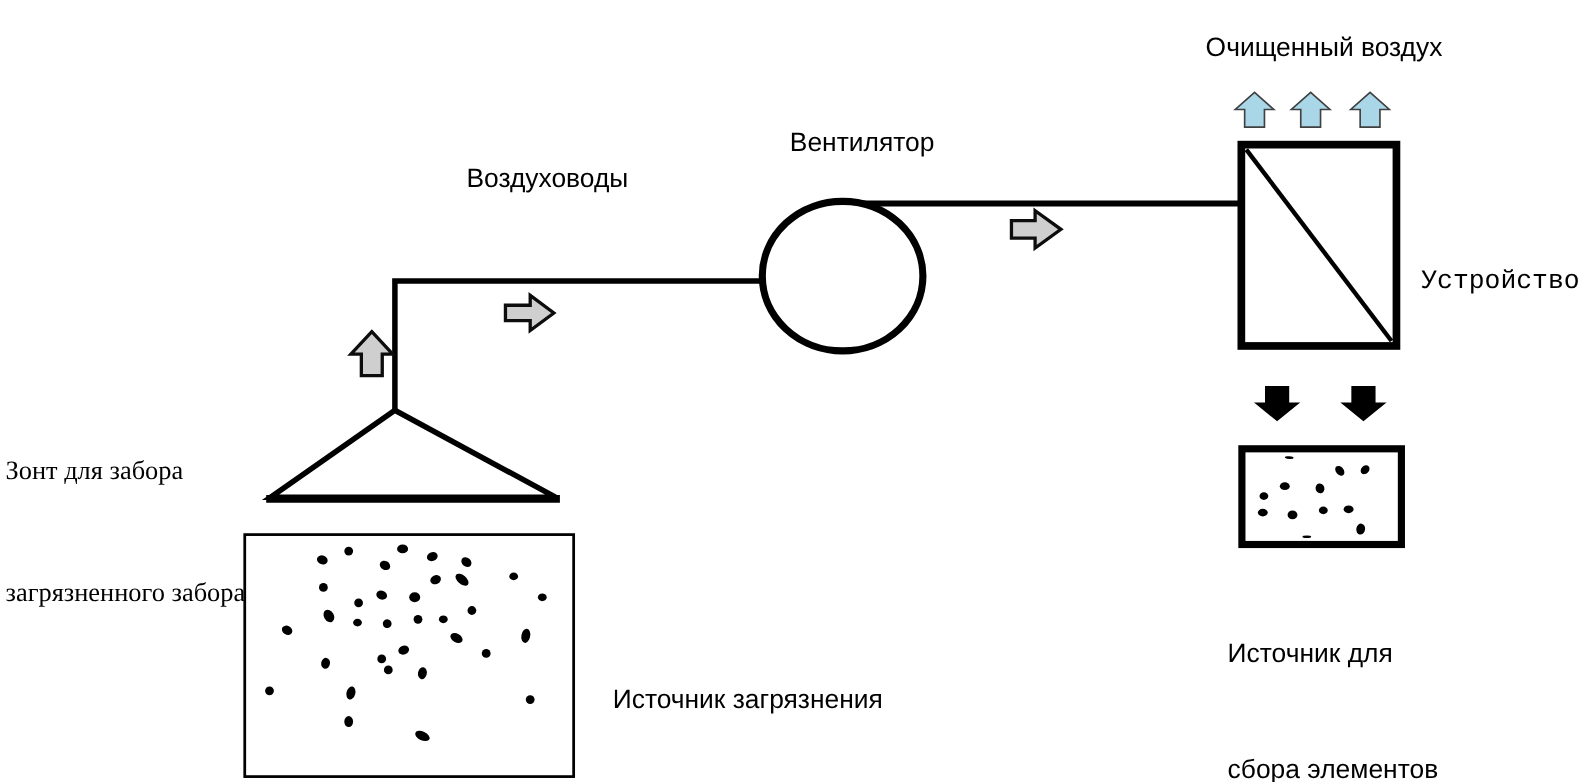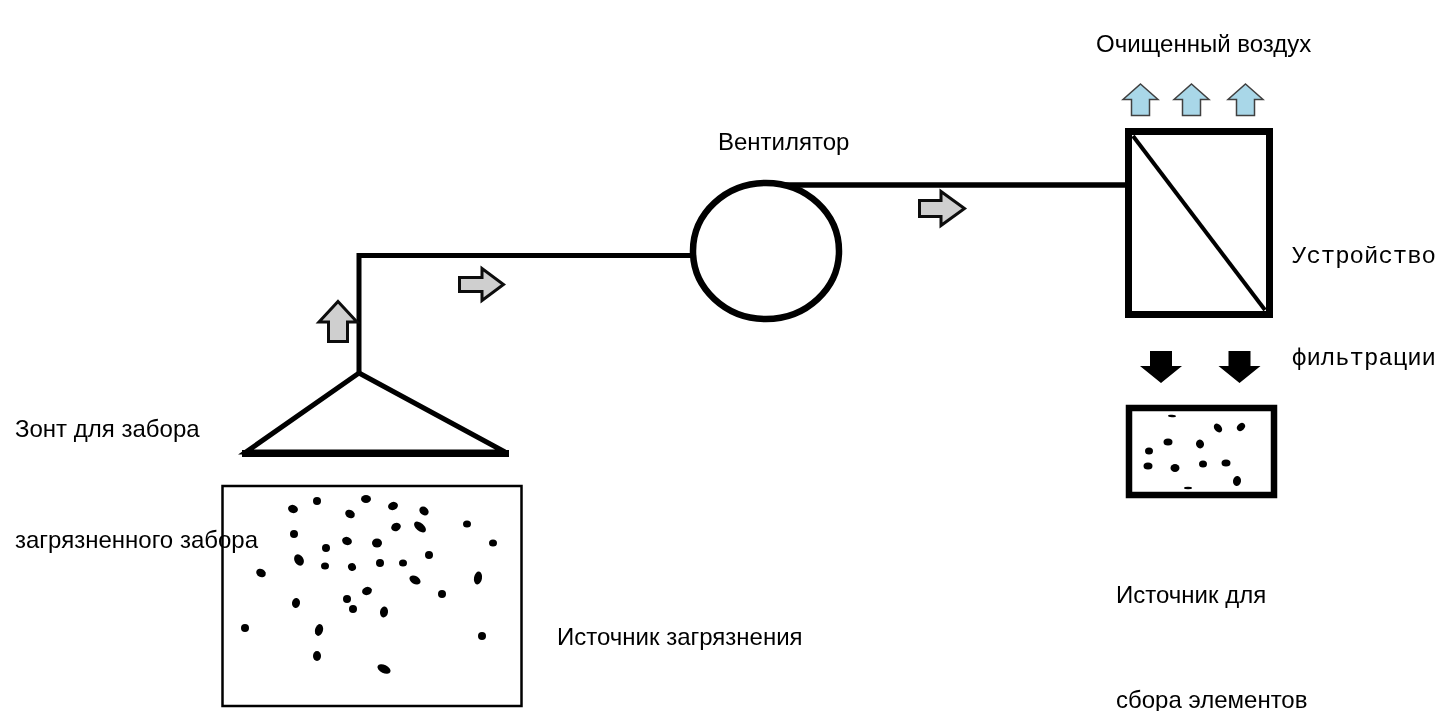--- a/index.html
+++ b/index.html
@@ -12,23 +12,23 @@
   }
   .diagram-svg{position:absolute;left:0;top:0;width:1445px;height:711px;}
   .label{
     position:absolute;
     color:#000;
     font-size:24px;
     line-height:36px;
     white-space:pre;
   }
   .lbl-clean-air{left:1096px;top:26px;}
-  .lbl-fan{left:718px;top:124px;}
+  .lbl-fan{left:718px;top:112px;}
   .lbl-ducts{left:424px;top:145px;}
-  .lbl-hood{left:15px;top:336px;line-height:37px;}
+  .lbl-hood{left:5px;top:336px;line-height:37px;font-family:Liberation Serif, serif;}
   .lbl-source{left:557px;top:619px;}
   .lbl-filter{left:1292px;top:172px;line-height:34px;font-family:Liberation Mono, monospace;}
   .lbl-container{left:1116px;top:507px;line-height:35px;}
 </style>
 </head>
 <body>
 
 <div class="canvas">
 
   <svg class="diagram-svg" viewBox="0 0 1445 711" xmlns="http://www.w3.org/2000/svg">
@@ -108,31 +108,31 @@
     <path d="M 1245.5 84 L 1263 99.5 L 1254.5 99.5 L 1254.5 115.5 L 1236.5 115.5 L 1236.5 99.5 L 1228 99.5 Z" fill="#a9d7e8" stroke="#404040" stroke-width="1.5"></path>
 
     <path d="M 1150 351 L 1172 351 L 1172 366 L 1182 366 L 1161 383 L 1140 366 L 1150 366 Z" fill="#000000"></path>
     <path d="M 1228.5 351 L 1250.5 351 L 1250.5 366 L 1260.5 366 L 1239.5 383 L 1218.5 366 L 1228.5 366 Z" fill="#000000"></path>
   </svg>
 
   <div class="label lbl-clean-air">Очищенный воздух</div>
 
   <div class="label lbl-fan">Вентилятор</div>
 
+  <div class="label lbl-ducts">Воздуховоды</div>
 
   <div class="label lbl-hood">
     <div>Зонт для забора</div>
     <div>загрязненного забора</div>
   </div>
 
   <div class="label lbl-source">Источник загрязнения</div>
 
   <div class="label lbl-filter">
     <div>Устройство</div>
-    <div>фильтрации</div>
   </div>
 
   <div class="label lbl-container">
     <div>Источник для</div>
     <div>сбора элементов</div>
     
     
   </div>
 
 </div>

